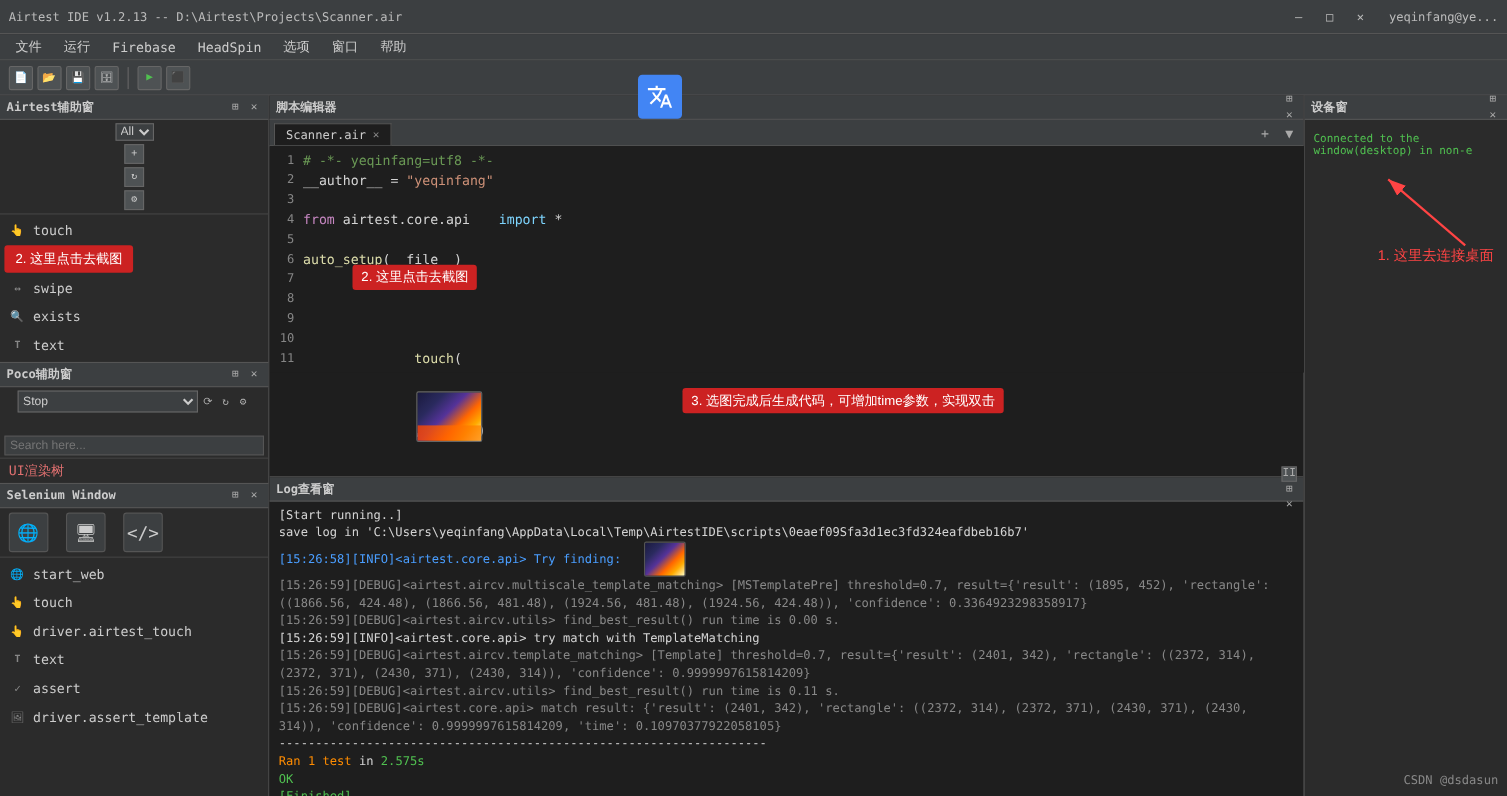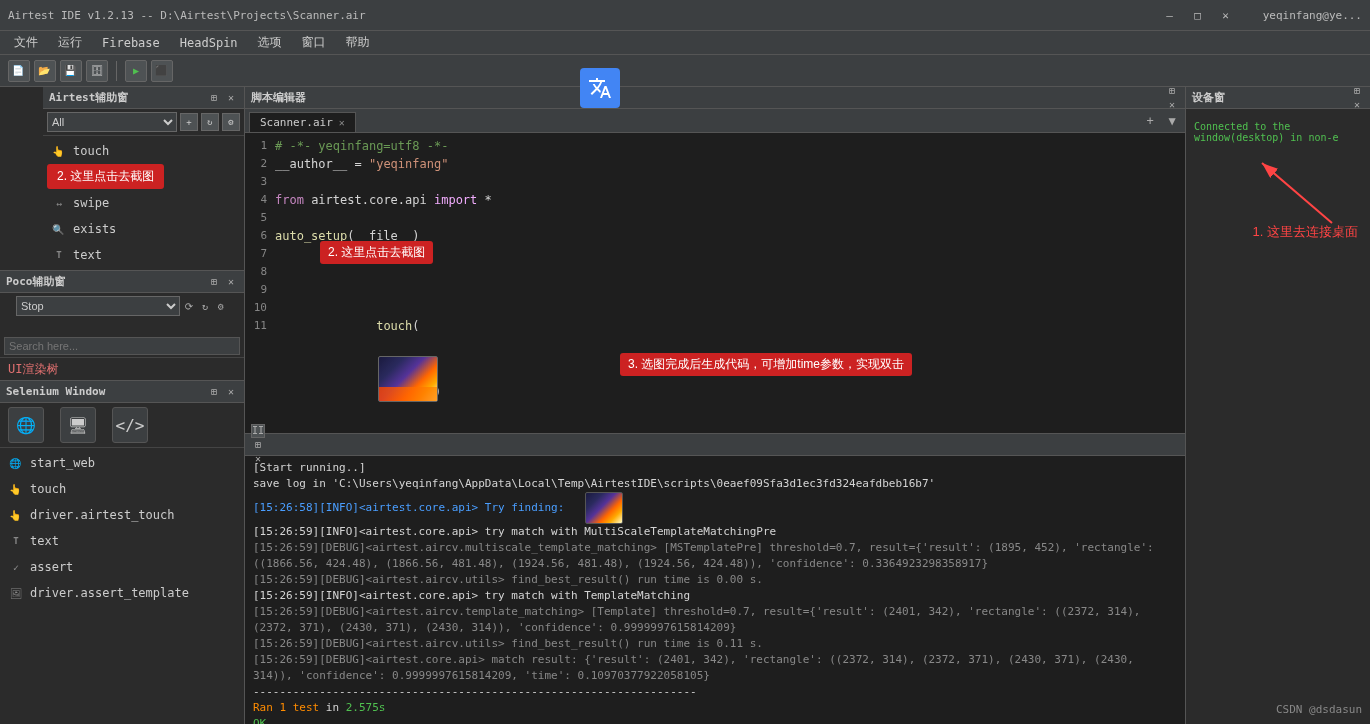--- a/index.html
+++ b/index.html
@@ -17,27 +17,27 @@
     .tb-btn { width: 22px; height: 22px; background: #4e5254; border: 1px solid #666; border-radius: 2px; display: flex; align-items: center; justify-content: center; cursor: pointer; color: #ccc; font-size: 10px; }
     .tb-sep { width: 1px; height: 20px; background: #666; margin: 0 4px; }
 
     
     #main { display: flex; height: calc(724px - 78px); }
     
     
     #left-panel { width: 245px; display: flex; flex-direction: column; background: #2b2b2b; border-right: 1px solid #555; }
     
     
-    #airtest-panel { flex: 0 0 auto; border-bottom: 1px solid #555; padding-left: 43px; }
+    #airtest-panel { flex: 0 0 auto; border-bottom: 1px solid #555; }
     .panel-header { background: #3c3f41; height: 22px; display: flex; align-items: center; padding: 0 6px; font-size: 11px; color: #ccc; border-bottom: 1px solid #555; }
     .panel-header .panel-title { flex: 1; font-weight: bold; }
     .panel-header .panel-btns { display: flex; gap: 3px; }
     .panel-btn { width: 14px; height: 14px; display: flex; align-items: center; justify-content: center; cursor: pointer; color: #aaa; font-size: 10px; }
     
-    .airtest-selector { display: flex; align-items: center; padding: 3px 4px; gap: 3px; border-bottom: 1px solid #444; }
+    .airtest-selector { display: flex; align-items: center; padding: 3px 4px; gap: 3px; border-bottom: 1px solid #444; flex-direction: column; }
     .airtest-selector select { flex: 1; background: #3c3f41; border: 1px solid #666; color: #ccc; font-size: 11px; height: 20px; }
     .airtest-selector .icon-btn { width: 18px; height: 18px; background: #4e5254; border: 1px solid #666; display: flex; align-items: center; justify-content: center; cursor: pointer; color: #ccc; font-size: 9px; }
     
     .assistant-list { padding: 2px 0; }
     .assistant-item { display: flex; align-items: center; padding: 3px 8px; cursor: pointer; height: 26px; }
     .assistant-item .item-icon { width: 16px; height: 16px; margin-right: 6px; display: flex; align-items: center; justify-content: center; color: #888; font-size: 10px; }
     .assistant-item .item-label { font-size: 12px; color: #ccc; }
 
     
     #poco-panel { flex: 0 0 auto; border-bottom: 1px solid #555; }
@@ -108,21 +108,21 @@
 <body>
 
 <div style="position:relative; width:1370px; height:724px; overflow:hidden;">
 
   <div id="titlebar">
     <span style="font-size:11px;">Airtest IDE v1.2.13 -- D:\Airtest\Projects\Scanner.air</span>
     <span style="flex:1;"></span>
     <span style="width:28px;height:22px;display:inline-flex;align-items:center;justify-content:center;cursor:pointer;color:#bbb;">—</span>
     <span style="width:28px;height:22px;display:inline-flex;align-items:center;justify-content:center;cursor:pointer;color:#bbb;">□</span>
     <span style="width:28px;height:22px;display:inline-flex;align-items:center;justify-content:center;cursor:pointer;color:#bbb;">✕</span>
-    <span style="margin-left:23px;">yeqinfang@ye...</span>
+    <span style="margin-left:12px;">yeqinfang@ye...</span>
   </div>
 
   <div id="menubar">
     <span class="menu-item">文件</span>
     <span class="menu-item">运行</span>
     <span class="menu-item">Firebase</span>
     <span class="menu-item">HeadSpin</span>
     <span class="menu-item">选项</span>
     <span class="menu-item">窗口</span>
     <span class="menu-item">帮助</span>
@@ -289,21 +289,21 @@
           <div class="code-line">
             <span class="line-num">2</span>
             <span class="line-content"><span style="color:#d4d4d4;">__author__</span> <span style="color:#d4d4d4;">= </span><span style="color:#ce9178;">"yeqinfang"</span></span>
           </div>
           <div class="code-line">
             <span class="line-num">3</span>
             <span class="line-content"></span>
           </div>
           <div class="code-line">
             <span class="line-num">4</span>
-            <span class="line-content"><span style="color:#c586c0;">from</span> <span style="color:#d4d4d4;">airtest.core.api</span> <span style="color:#f0abfc;">import</span> <span style="color:#d4d4d4;">*</span></span>
+            <span class="line-content"><span style="color:#c586c0;">from</span> <span style="color:#d4d4d4;">airtest.core.api</span> <span style="color:#7dd3fc;margin-left:19px;">import</span> <span style="color:#d4d4d4;">*</span></span>
           </div>
           <div class="code-line">
             <span class="line-num">5</span>
             <span class="line-content"></span>
           </div>
           <div class="code-line">
             <span class="line-num">6</span>
             <span class="line-content"><span style="color:#dcdcaa;">auto_setup</span><span style="color:#d4d4d4;">(__file__)</span></span>
           </div>
           <div class="code-line">
@@ -340,34 +340,34 @@
           <span>2. 这里点击去截图</span>
         </div>
 
         <div style="position:absolute;left:375px;top:220px;background:#cc2222;color:white;font-size:12px;padding:3px 8px;border-radius:3px;font-family:'Microsoft YaHei',sans-serif;white-space:nowrap;z-index:5;">
           <span>3. 选图完成后生成代码，可增加time参数，实现双击</span>
         </div>
       </div>
 
       <div id="log-panel">
         <div id="log-header">
+          <span class="panel-title">Log查看窗</span>
           <div class="panel-btns">
             <div class="panel-btn" style="background:#4e5254;padding:1px 4px;border:1px solid #666;font-size:10px;">II</div>
             <div class="panel-btn">⊞</div>
             <div class="panel-btn">✕</div>
           </div>
         </div>
         <div id="log-content">
           <div class="log-normal">[Start running..]</div>
           <div class="log-normal">save log in 'C:\Users\yeqinfang\AppData\Local\Temp\AirtestIDE\scripts\0eaef09Sfa3d1ec3fd324eafdbeb16b7'</div>
           <div class="log-blue" style="display:flex;align-items:center;gap:21px;">
             <span>[15:26:58][INFO]&lt;airtest.core.api&gt; Try finding:</span>
             <span style="display:inline-block;width:38px;height:32px;background:linear-gradient(135deg,#1a1a3e 0%,#2a2a5e 25%,#553399 45%,#ff6600 65%,#ffaa00 80%,#ffffcc 100%);border:1px solid #555;border-radius:2px;vertical-align:middle;"></span>
           </div>
-          <div class="log-normal">[15:26:59][INFO]&lt;airtest.core.api&gt; try match with MultiScaleTemplateMatchingPre</div>
           <div class="log-debug">[15:26:59][DEBUG]&lt;airtest.aircv.multiscale_template_matching&gt; [MSTemplatePre] threshold=0.7, result={'result': (1895, 452), 'rectangle': ((1866.56, 424.48), (1866.56, 481.48), (1924.56, 481.48), (1924.56, 424.48)), 'confidence': 0.3364923298358917}</div>
           <div class="log-debug">[15:26:59][DEBUG]&lt;airtest.aircv.utils&gt; find_best_result() run time is 0.00 s.</div>
           <div class="log-normal">[15:26:59][INFO]&lt;airtest.core.api&gt; try match with TemplateMatching</div>
           <div class="log-debug">[15:26:59][DEBUG]&lt;airtest.aircv.template_matching&gt; [Template] threshold=0.7, result={'result': (2401, 342), 'rectangle': ((2372, 314), (2372, 371), (2430, 371), (2430, 314)), 'confidence': 0.9999997615814209}</div>
           <div class="log-debug">[15:26:59][DEBUG]&lt;airtest.aircv.utils&gt; find_best_result() run time is 0.11 s.</div>
           <div class="log-debug">[15:26:59][DEBUG]&lt;airtest.core.api&gt; match result: {'result': (2401, 342), 'rectangle': ((2372, 314), (2372, 371), (2430, 371), (2430, 314)), 'confidence': 0.9999997615814209, 'time': 0.10970377922058105}</div>
           <div class="log-normal">-------------------------------------------------------------------</div>
           <div class="log-highlight">Ran 1 test <span style="color:#d4d4d4;">in</span> <span style="color:#50c050;">2.575s</span></div>
           <div></div>
           <div class="log-ok">OK</div>

